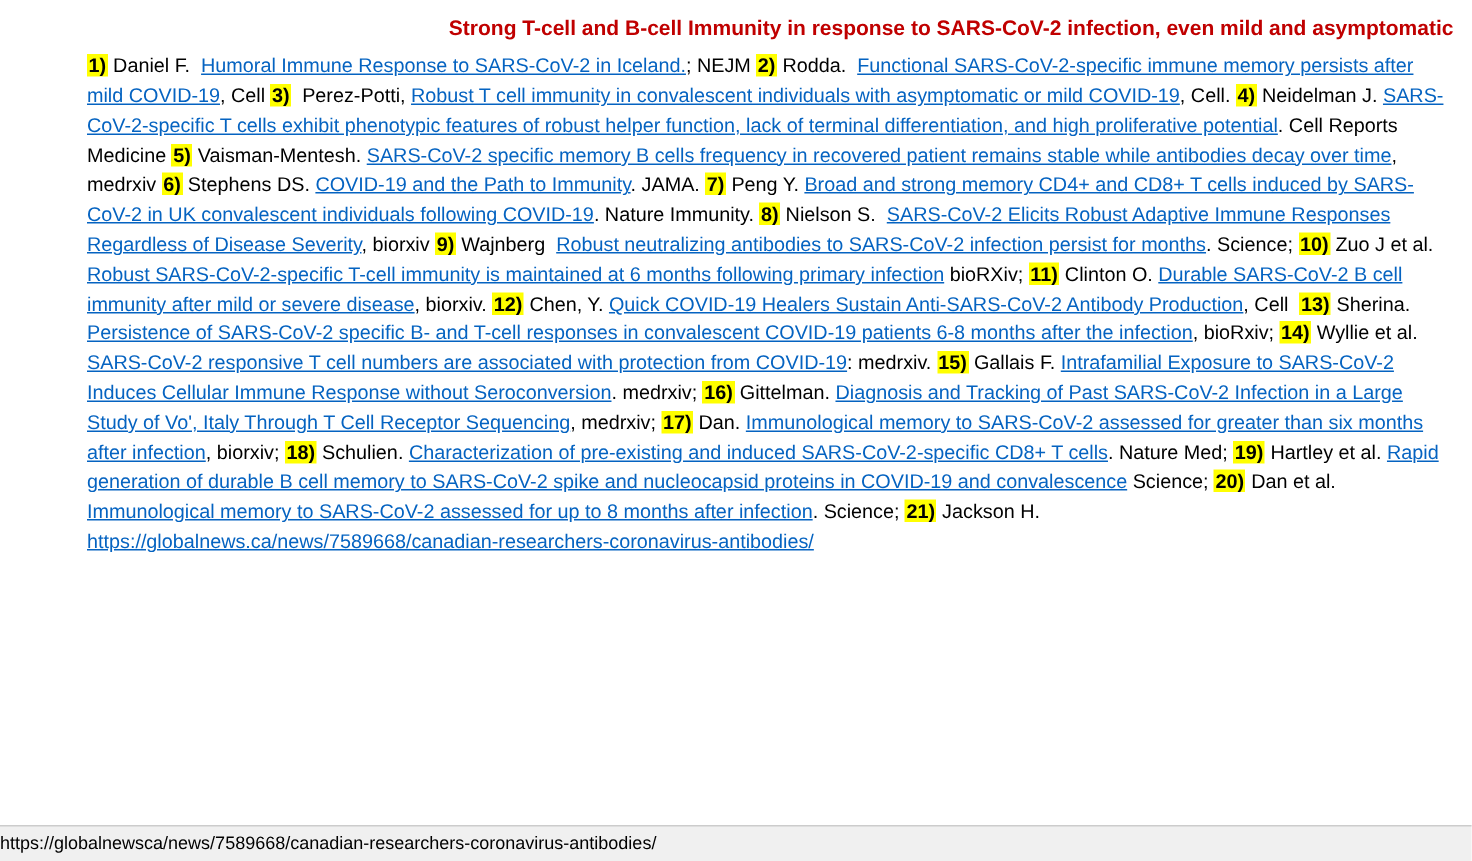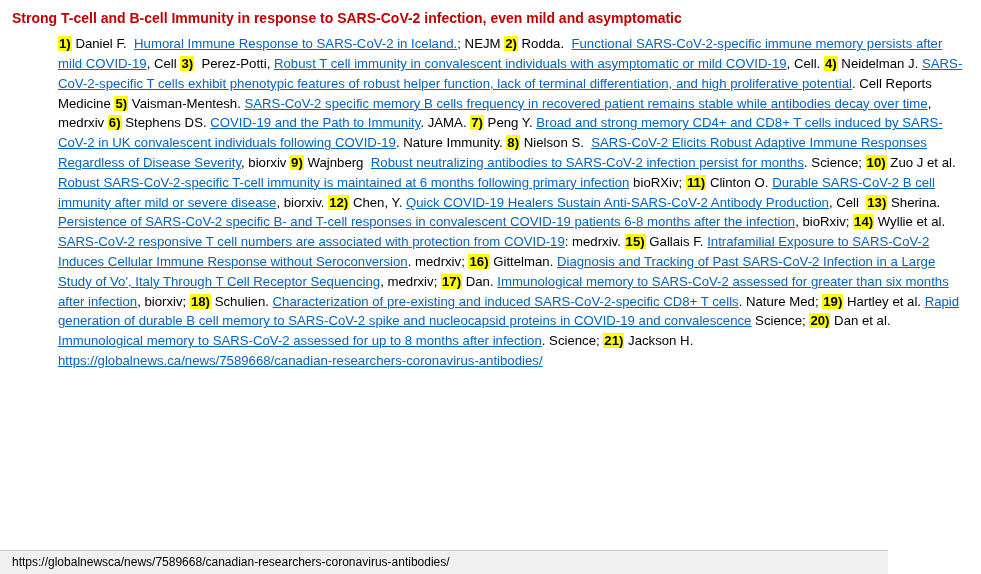--- a/index.html
+++ b/index.html
@@ -11,44 +11,45 @@
       width: 981px;
       min-height: 574px;
       padding: 8px 12px 8px 12px;
       line-height: 1.45;
     }
     .title {
       color: #c00000;
       font-weight: bold;
       font-size: 14px;
       margin-bottom: 6px;
+      text-align: right;
     }
     .content {
       font-size: 13.2px;
       line-height: 1.5;
       margin-left: 46px;
     }
     .num {
       background: #ffff00;
       font-weight: bold;
       padding: 0 1px;
     }
     a {
       color: #0563c1;
       text-decoration: underline;
     }
     .status-bar {
       position: fixed;
       bottom: 0;
       left: 0;
-      width: 888px;
+      width: 981px;
       background: #f0f0f0;
       border-top: 1px solid #ccc;
       font-size: 12px;
-      padding: 3px 12px;
+      padding: 3px 0;
       color: #000;
       white-space: nowrap;
       overflow: hidden;
     }
   </style>
 </head>
 <body>
 
 <div class="title">Strong T-cell and B-cell Immunity in response to SARS-CoV-2 infection, even mild and asymptomatic</div>
 

